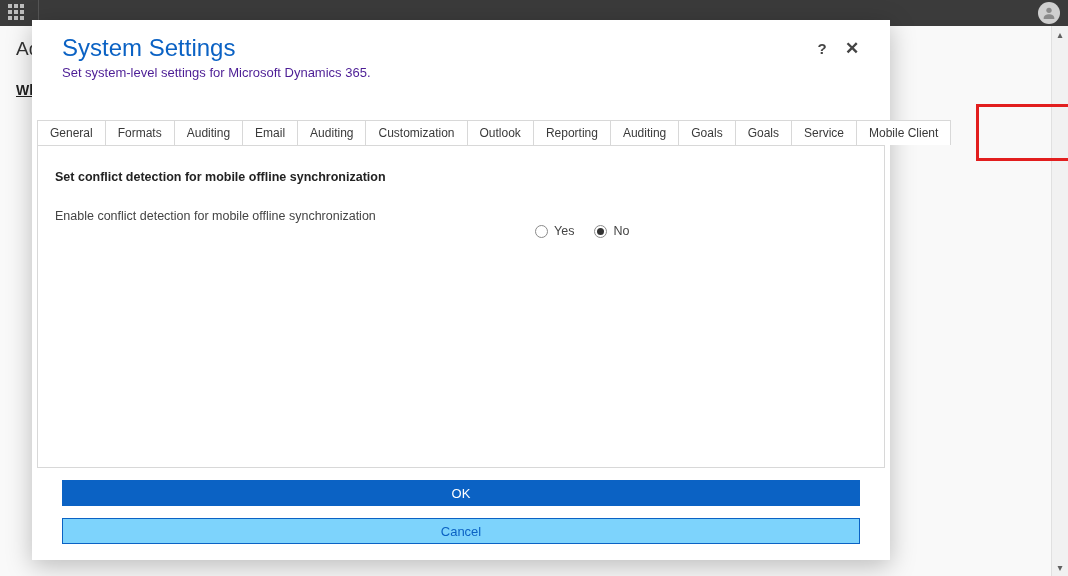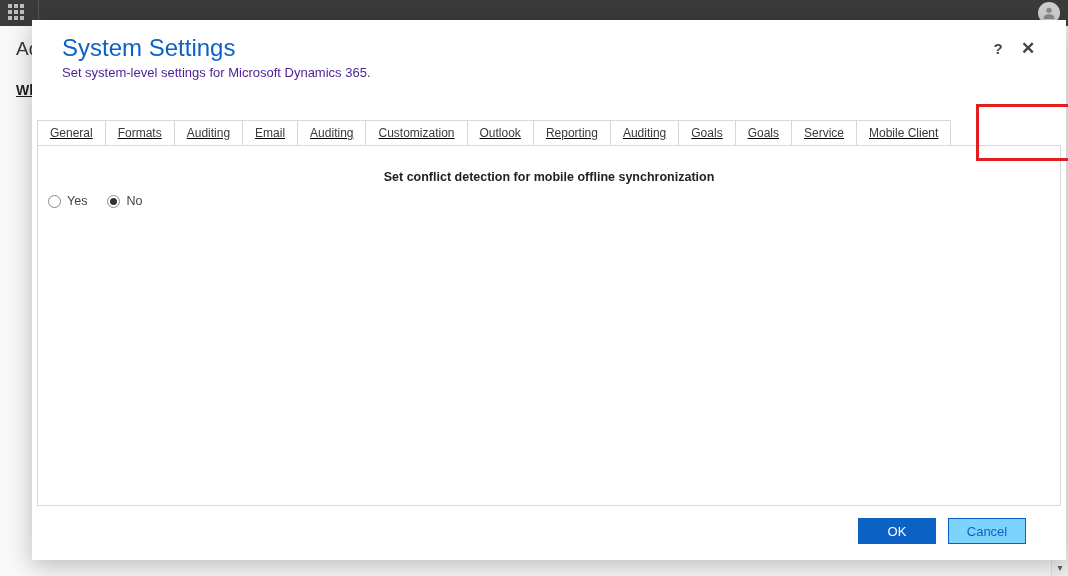--- a/index.html
+++ b/index.html
@@ -61,21 +61,21 @@
       border-left: 1px solid #e0e0e0;
     }
     .bg-scrollbar .arrow {
       height: 17px; display: flex; align-items: center; justify-content: center;
       color: #606060; font-size: 10px;
     }
     .bg-scrollbar .arrow.down { position: absolute; bottom: 0; width: 100%; }
     .modal {
       position: absolute;
       top: 20px; left: 32px;
-      width: 1034px;
+      width: 858px;
       height: 540px;
       background: #ffffff;
       box-shadow: 0 6px 24px rgba(0,0,0,0.25);
       display: flex; flex-direction: column;
     }
     .modal-header {
       padding: 14px 30px 10px 30px;
       display: flex; align-items: flex-start; justify-content: space-between;
     }
     .modal-title {
@@ -90,21 +90,20 @@
       padding-top: 4px;
     }
     .help-icon, .close-icon {
       color: #444; font-size: 15px; font-weight: 600; cursor: pointer;
       width: 16px; text-align: center;
     }
     .close-icon { font-size: 17px; }
     .tabs-wrap {
       padding: 0 5px;
       margin-top: 30px;
-      text-decoration: underline;
     }
     .tabs {
       display: flex;
       border-bottom: 1px solid #d8d8d8;
     }
     .tab {
       border: 1px solid #d8d8d8;
       border-bottom: none;
       padding: 5px 12px;
       font-size: 12px; color: #3a3a3a;
@@ -120,48 +119,48 @@
     .tab-highlight {
       position: absolute;
       border: 3px solid #e21e1e;
       pointer-events: none;
       z-index: 10;
     }
     .tab-content {
       margin: 0 5px;
       border: 1px solid #d8d8d8;
       border-top: none;
-      padding: 24px 10px;
+      padding: 24px 17px;
       flex: 1 1 auto;
       height: 360px;
-      text-align: center;
     }
     .section-heading {
       font-size: 12.5px; font-weight: 700; color: #222;
       margin-bottom: 10px;
     }
     .setting-row {
       display: flex; align-items: center;
       font-size: 12.5px; color: #444;
     }
     .setting-label { width: 480px; }
     .radio-group { display: flex; align-items: center; gap: 20px; }
-    .radio-item { display: flex; align-items: center; gap: 6px; }
+    .radio-item { display: flex; align-items: center; gap: 6px; margin-top: 30px; }
     .radio {
       width: 13px; height: 13px; border-radius: 50%;
       border: 1px solid #8a8a8a; background: #fff;
       display: inline-flex; align-items: center; justify-content: center;
       cursor: pointer;
     }
     .radio.selected::after {
       content: ""; width: 7px; height: 7px; border-radius: 50%; background: #333;
     }
     .modal-footer {
       display: flex; justify-content: flex-end; gap: 12px;
-      padding: 12px 40px 16px;
+      padding: 12px 30px 16px;
+      flex-direction: column;
     }
     .btn {
       min-width: 78px; height: 26px;
       font-size: 13px;
       display: inline-flex; align-items: center; justify-content: center;
       cursor: pointer;
     }
     .btn-primary {
       background: #0b62c4; color: #fff; border: 1px solid #0b62c4;
     }
@@ -232,20 +231,21 @@
         <div class="tab">Goals</div>
         <div class="tab">Service</div>
         <div class="tab active">Mobile Client</div>
       </div>
     <div class="tab-highlight" id="tab-highlight" style="left: 943.719px; top: -16px; width: 101.375px; height: 57px;"></div>
   </div>
 
   <div class="tab-content">
     <div class="section-heading">Set conflict detection for mobile offline synchronization</div>
     <div class="setting-row">
+      <div class="setting-label">Enable conflict detection for mobile offline synchronization</div>
       <div class="radio-group">
         <div class="radio-item">
           <span class="radio" id="radio-yes"></span>
           <span>Yes</span>
         </div>
         <div class="radio-item">
           <span class="radio selected" id="radio-no"></span>
           <span>No</span>
         </div>
       </div>

